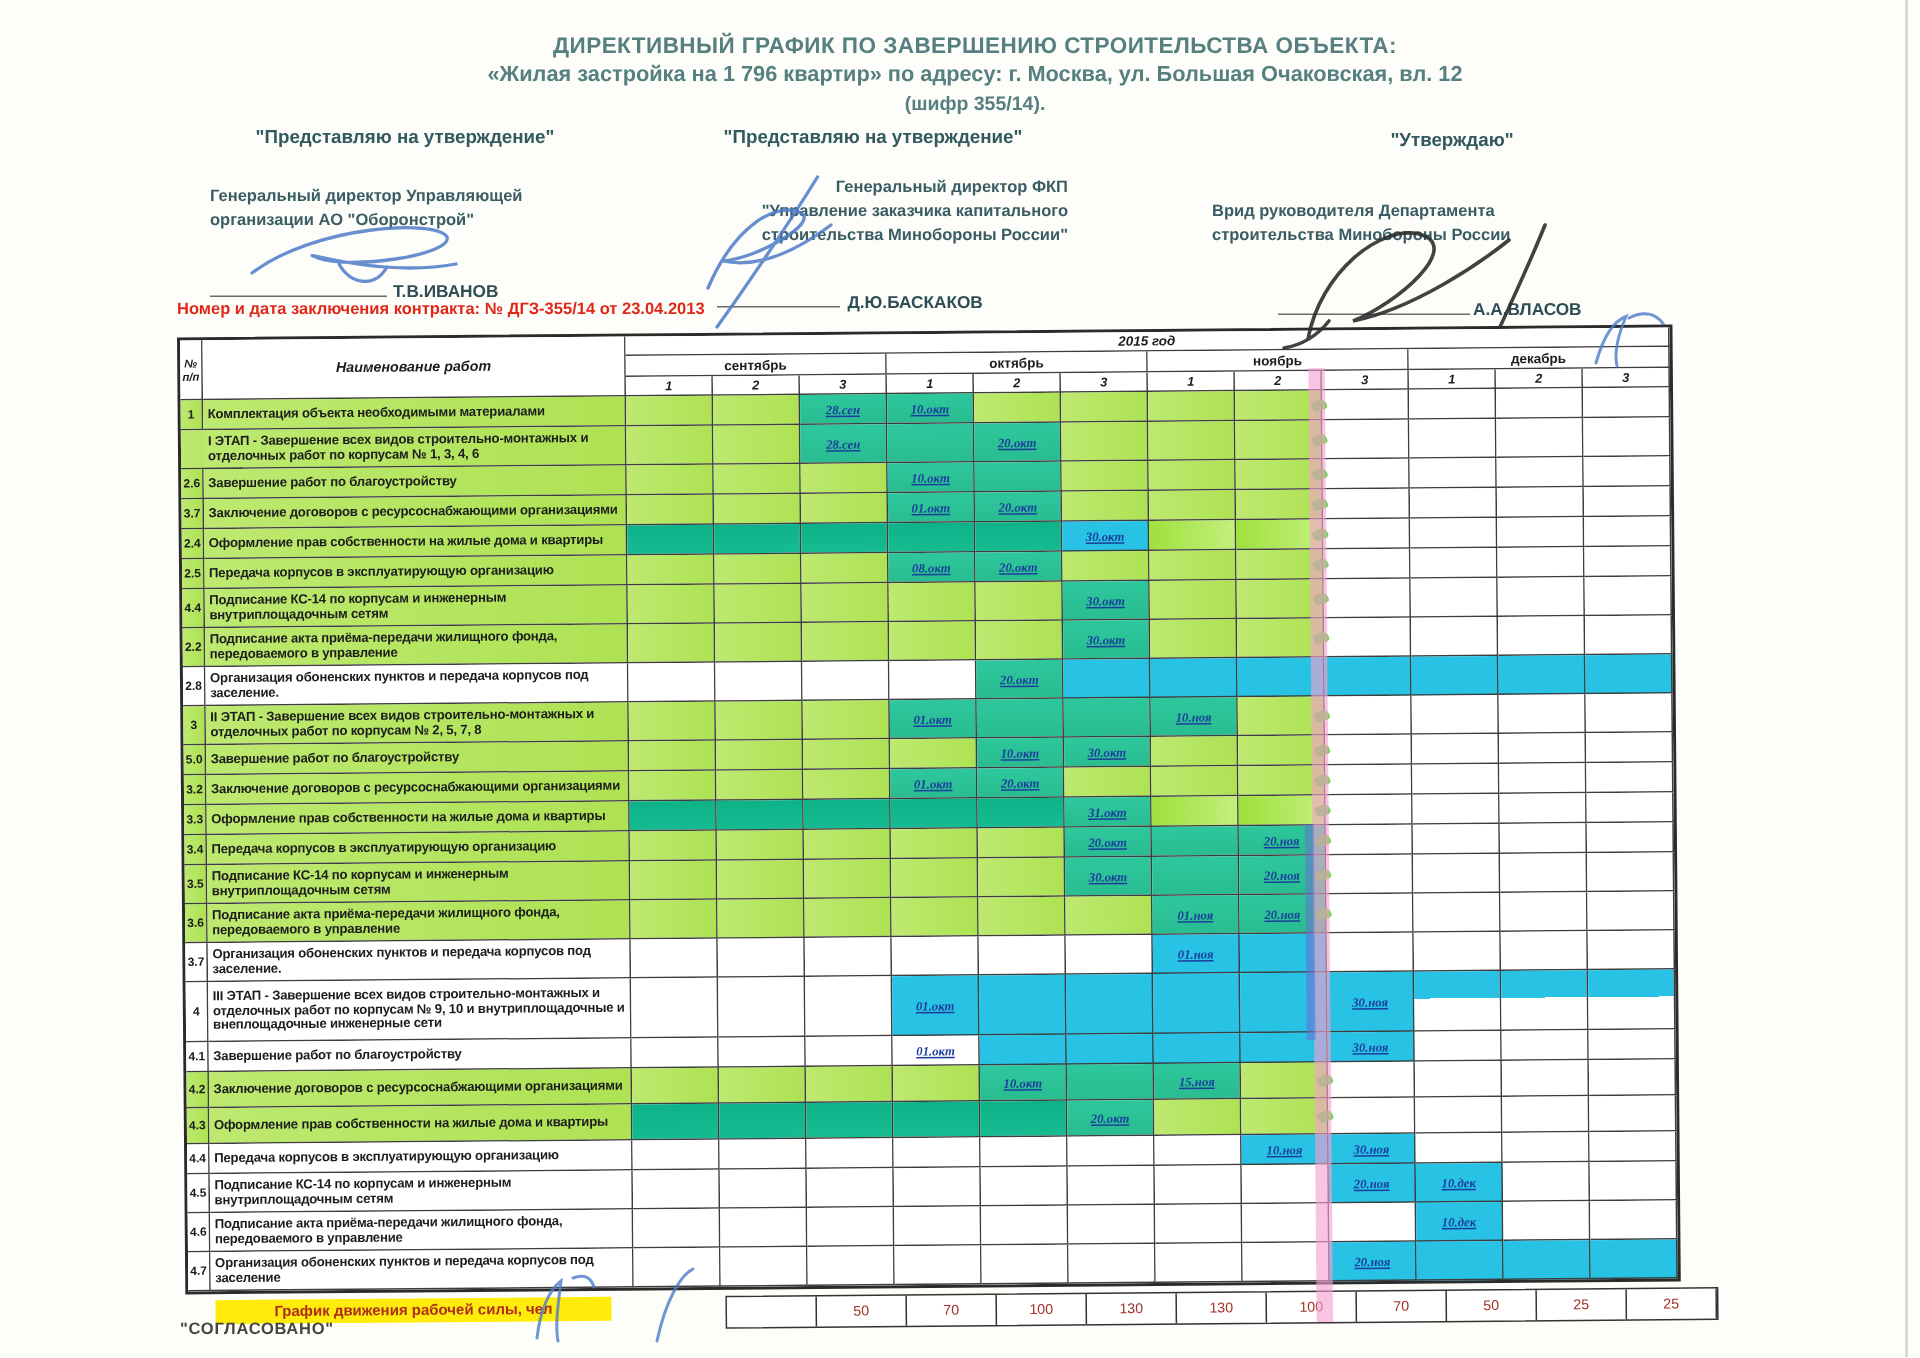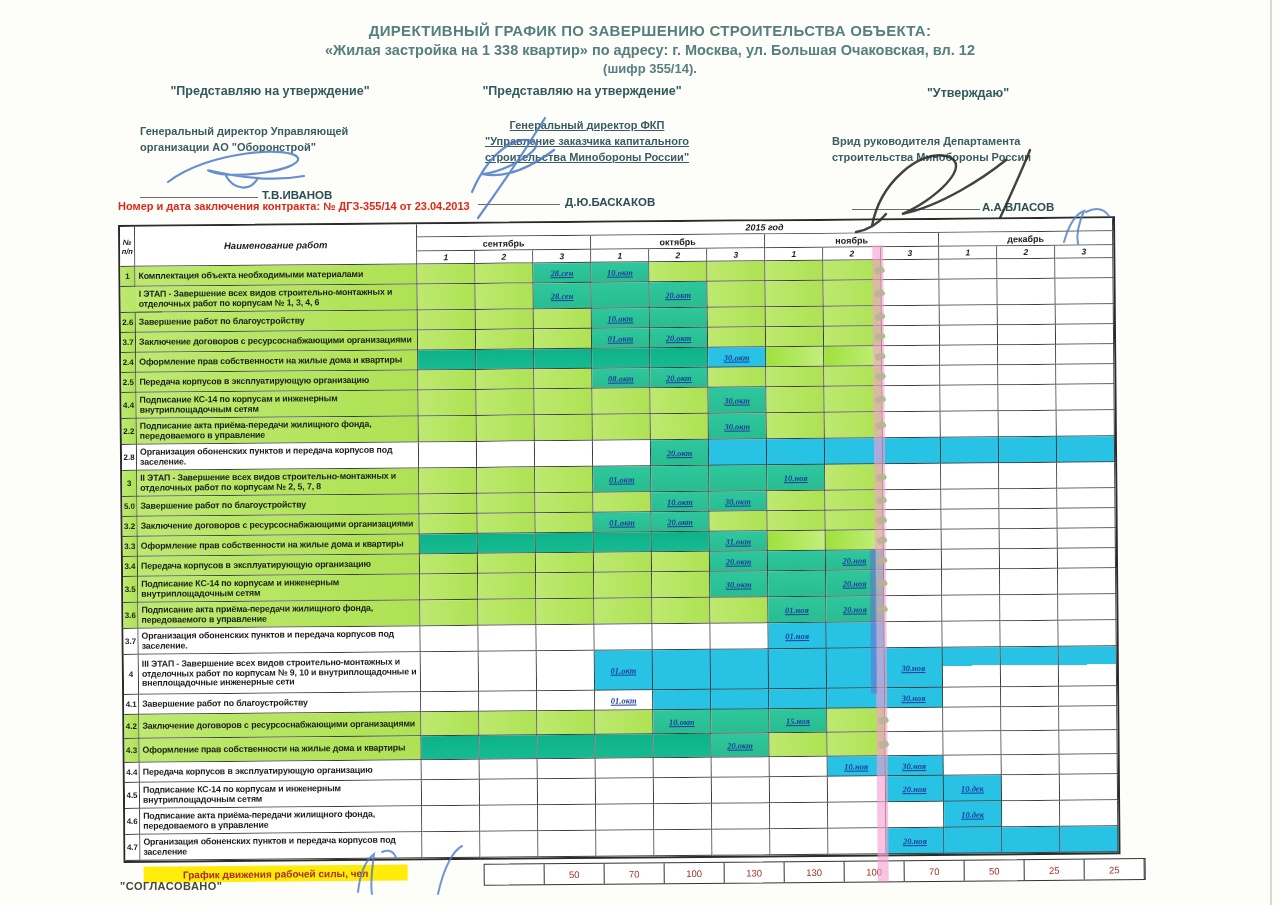--- a/index.html
+++ b/index.html
@@ -54,37 +54,37 @@
   #wlabel{position:absolute;left:20px;top:642px;width:264px;height:16px;background:var(--highlight-yellow);
           color:#ad2c1e;font-size:10px;font-weight:bold;display:flex;align-items:center;justify-content:center;}
   .agreed{left:120px;top:880px;font-size:11px;font-weight:bold;color:#46463e;letter-spacing:.5px;}
   #pageedge{left:1270px;top:0;width:2px;height:905px;background:#d9d9d3;}
   svg.sigs{position:absolute;left:0;top:0;width:1280px;height:905px;pointer-events:none;z-index:20;}
 </style>
 </head>
 <body>
 
 <div class="abs title1">ДИРЕКТИВНЫЙ ГРАФИК ПО ЗАВЕРШЕНИЮ СТРОИТЕЛЬСТВА ОБЪЕКТА:</div>
-<div class="abs title2">«Жилая застройка на 1 338 квартир» по адресу:  г. Москва, ул. Большая Очаковская, вл. 12</div>
+<div class="abs title2">«Жилая застройка на 1 796 квартир» по адресу:  г. Москва, ул. Большая Очаковская, вл. 12</div>
 <div class="abs title3">(шифр 355/14).</div>
 
 <div class="abs quote" style="left:150px;top:84px;width:240px;">"Представляю на утверждение"</div>
 <div class="abs quote" style="left:452px;top:84px;width:260px;">"Представляю на утверждение"</div>
 <div class="abs quote" style="left:878px;top:86px;width:180px;">"Утверждаю"</div>
 
 <div class="abs org" style="left:140px;top:124px;width:280px;">
   <div>Генеральный директор Управляющей</div>
   <div>организации  АО "Оборонстрой"</div>
 </div>
-<div class="abs org" style="left:462px;top:118px;width:250px;text-align:center;text-decoration:underline;">
+<div class="abs org" style="left:462px;top:118px;width:250px;text-align:right;">
   <div>Генеральный директор ФКП</div>
   <div>"Управление заказчика капитального</div>
   <div>строительства Минобороны России"</div>
 </div>
-<div class="abs org" style="left:832px;top:134px;width:250px;">
+<div class="abs org" style="left:808px;top:134px;width:250px;">
   <div>Врид руководителя Департамента</div>
   <div>строительства Минобороны России</div>
 </div>
 
 <div class="abs sigline" style="left:140px;top:196px;width:118px;"></div>
 <div class="abs signer" style="left:262px;top:189px;">Т.В.ИВАНОВ</div>
 <div class="abs sigline" style="left:478px;top:203px;width:82px;"></div>
 <div class="abs signer" style="left:565px;top:196px;">Д.Ю.БАСКАКОВ</div>
 <div class="abs sigline" style="left:852px;top:208px;width:128px;"></div>
 <div class="abs signer" style="left:982px;top:201px;">А.А.ВЛАСОВ</div>

